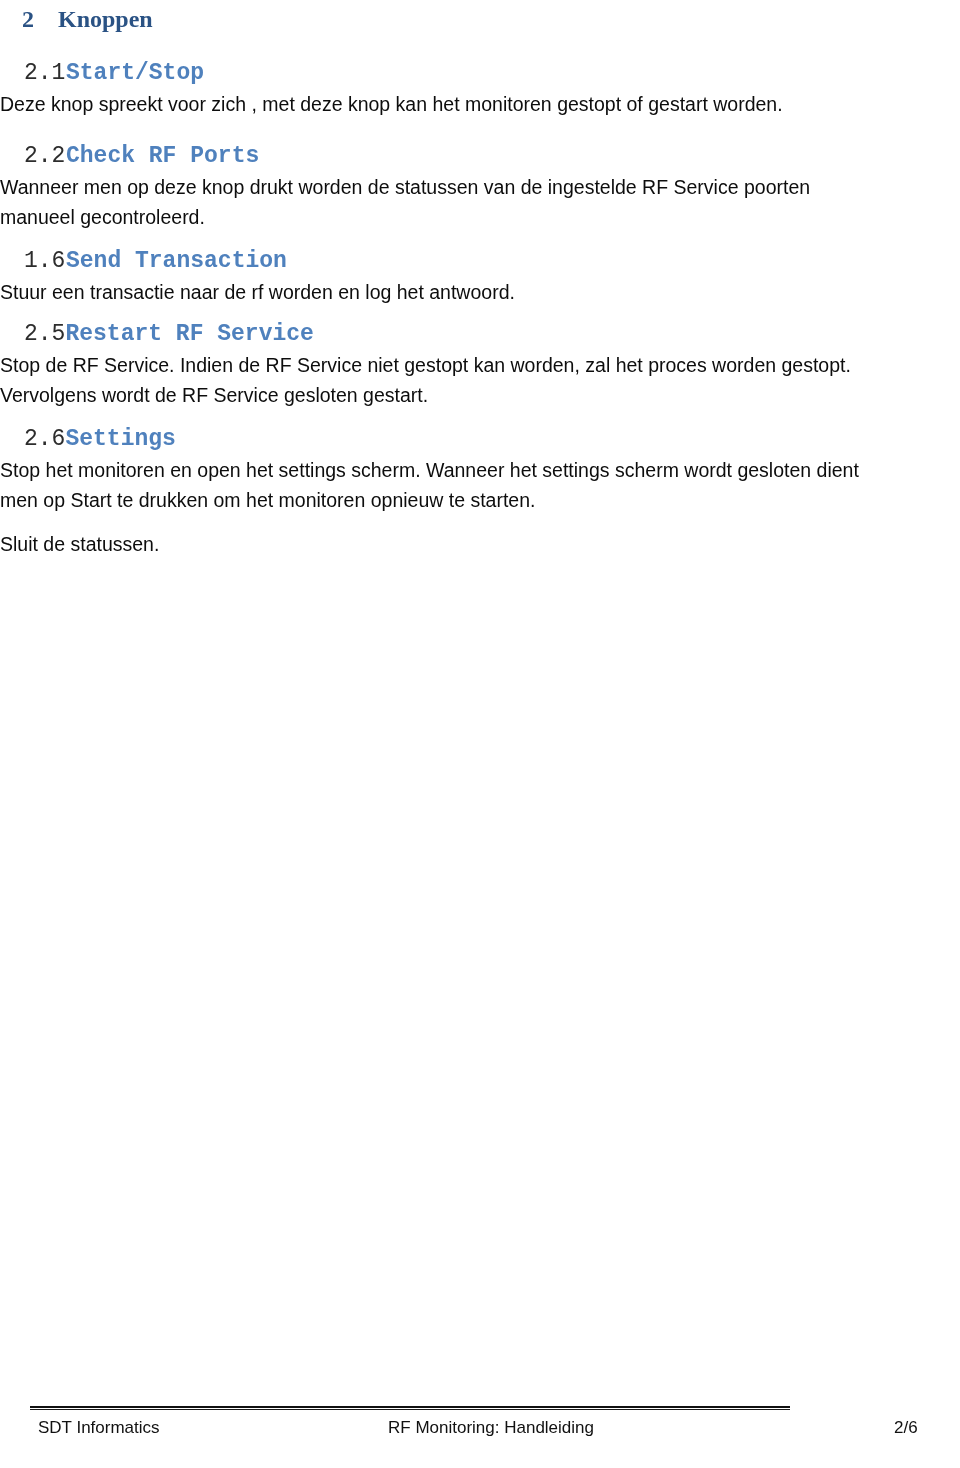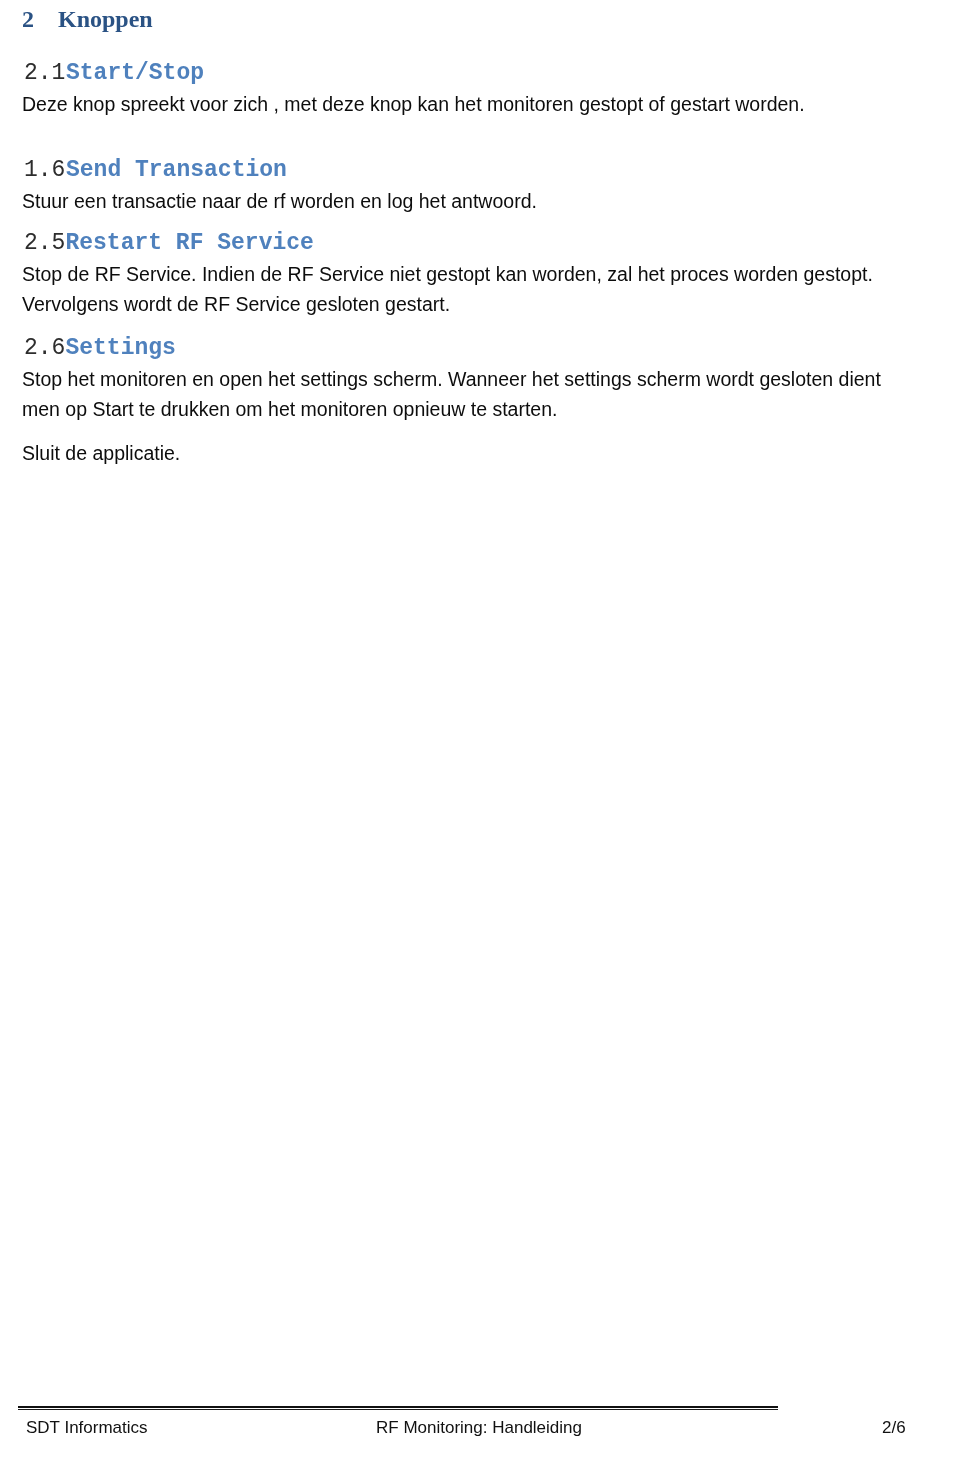--- a/index.html
+++ b/index.html
@@ -68,39 +68,38 @@
     font-weight: bold;
   }
 
   
   .para {
     font-family: "Liberation Sans", sans-serif;
     font-size: 19.5px;
     line-height: 30px;
     color: #0d0d0d;
     margin: 0;
-    padding-left: 22px;
     padding-right: 78px;
     text-align: left;
   }
 
   .sec {
     margin: 0;
   }
 
   
   .gap-lg { height: 22px; }
   .gap-md { height: 14px; }
   .gap-sm { height: 8px; }
   .gap-xs { height: 4px; }
 
   
   .footer {
     position: absolute;
-    left: 4px;
+    left: 16px;
     right: 0;
     bottom: 0;
     height: 66px;
     width: 788px;
   }
   .footer-rule {
     position: absolute;
     left: 14px;
     right: 14px;
     top: 4px;
@@ -151,20 +150,26 @@
 
     <div class="sec">
       <h2 class="h2">
         <span class="num">2.1</span><span class="title">Start/Stop</span>
       </h2>
       <p class="para">Deze knop spreekt voor zich , met deze knop kan het monitoren gestopt of gestart worden.</p>
     </div>
 
     <div class="gap-lg"></div>
 
+    <div class="sec">
+      <h2 class="h2">
+        <span class="num">2.2</span><span class="title">Check RF Ports</span>
+      </h2>
+      <p class="para">Wanneer men op deze knop drukt worden de statussen van de ingestelde RF Service poorten manueel gecontroleerd.</p>
+    </div>
 
     <div class="gap-md"></div>
 
     <div class="sec">
       <h2 class="h2">
         <span class="num">1.6</span><span class="title">Send Transaction</span>
       </h2>
       <p class="para">Stuur een transactie naar de rf worden en log het antwoord.</p>
     </div>
 
@@ -185,21 +190,21 @@
     <div class="sec">
       <h2 class="h2">
         <span class="num tight">2.6</span><span class="title">Settings</span>
       </h2>
       <p class="para">Stop het monitoren en open het settings scherm. Wanneer het settings scherm wordt gesloten dient men op Start te drukken om het monitoren opnieuw te starten.</p>
     </div>
 
     <div class="gap-md"></div>
 
     <div class="sec">
-      <p class="para">Sluit de applicatie.</p>
+      <p class="para">Sluit de statussen.</p>
     </div>
 
   </div>
 
   <div class="footer">
     <div class="footer-rule"></div>
     <div class="footer-rule2"></div>
     <div class="footer-row">
       <span class="footer-left">SDT Informatics</span>
       <span class="footer-center">RF Monitoring: Handleiding</span>

